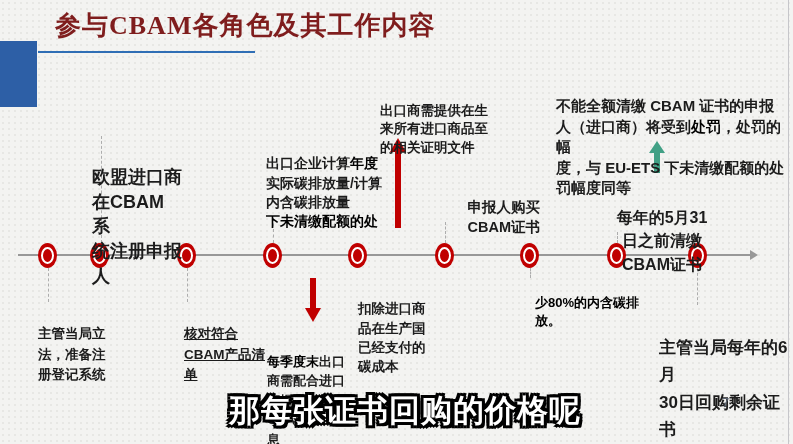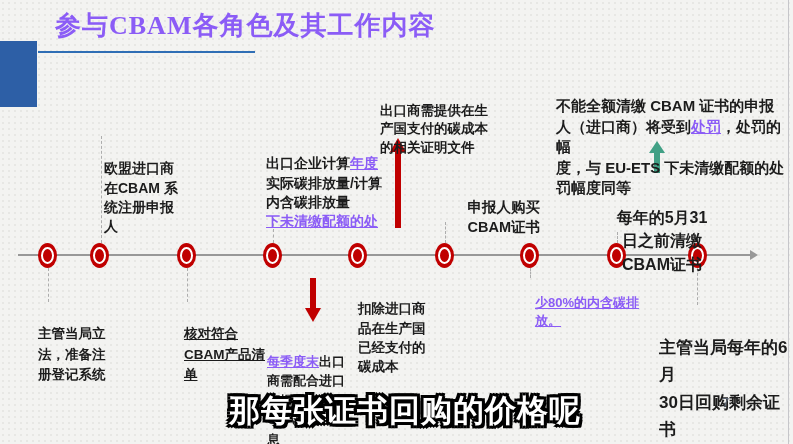--- a/index.html
+++ b/index.html
@@ -12,21 +12,21 @@
     position:relative;
     color:#1c1c1c;
   }
   .slide-border-right { position:absolute; right:4px; top:0; width:1px; height:444px; background:#c6c6ca; }
 
   
   .accent-square { position:absolute; left:0; top:41px; width:37px; height:66px; background:#2d5fa6; }
   .page-title {
     position:absolute; left:55px; top:8px; width:420px;
     font-family:"Liberation Serif", serif;
-    font-weight:bold; font-size:26px; color:#8b5cf6; letter-spacing:1px;
+    font-weight:bold; font-size:26px; color:#7f1d1d; letter-spacing:1px;
   }
   .title-underline { position:absolute; left:38px; top:51px; width:217px; height:2px; background:#2f6eb5; }
 
   
   .timeline-line { position:absolute; left:18px; top:254px; width:734px; height:2px; background:#989898; }
   .timeline-endarrow {
     position:absolute; left:750px; top:250px; width:0; height:0;
     border-left:8px solid #989898; border-top:5px solid transparent; border-bottom:5px solid transparent;
   }
   .node { position:absolute; top:243px; width:19px; height:25px; background:#c00000; border-radius:50%; }
@@ -39,21 +39,21 @@
 
   
   .arrow-shaft { position:absolute; }
   .shaft-red { background:#c00000; }
   .shaft-green { background:#41a085; }
   .head-up { position:absolute; width:0; height:0; border-left:8px solid transparent; border-right:8px solid transparent; }
   .head-down { position:absolute; width:0; height:0; border-left:8px solid transparent; border-right:8px solid transparent; }
 
   
   .tb { position:absolute; font-weight:bold; white-space:pre-line; line-height:1.38; }
-  .red { color:#8b5cf6;text-decoration:underline; }
+  .red { color:#000000; }
   .center { text-align:center; }
 
   .subtitle {
     position:absolute; left:0; top:390px; width:810px; text-align:center;
     font-size:31px; font-weight:bold; color:#ffffff; letter-spacing:1px;
     text-shadow:
       -3px -3px 0 #000, 3px -3px 0 #000, -3px 3px 0 #000, 3px 3px 0 #000,
       -3px 0 0 #000, 3px 0 0 #000, 0 -3px 0 #000, 0 3px 0 #000;
     z-index:50;
   }
@@ -92,37 +92,37 @@
 
 <div class="head-up" style="left:390px; top:138px; border-bottom:14px solid #c00000;"></div>
 <div class="arrow-shaft shaft-red" style="left:395px; top:151px; width:6px; height:77px;"></div>
 
 <div class="arrow-shaft shaft-red" style="left:310px; top:278px; width:6px; height:31px;"></div>
 <div class="head-down" style="left:305px; top:308px; border-top:14px solid #c00000;"></div>
 
 <div class="head-up" style="left:649px; top:141px; border-bottom:12px solid #41a085;"></div>
 <div class="arrow-shaft shaft-green" style="left:654px; top:152px; width:6px; height:21px;"></div>
 
-<div class="tb" style="left:104px; top:140px; width:90px; font-size:14px;">
+<div class="tb" style="left:92px; top:140px; width:90px; font-size:18px;">
   <span>欧盟进口商
 在CBAM 系
 统注册申报
 人</span>
 </div>
 
 <div class="tb" style="left:266px; top:135px; width:126px; font-size:14px;">
   <span>出口企业计算</span><span class="red">年度</span><span>
 实际碳排放量/计算
 内含碳排放量
 </span><span class="red">下未清缴配额的处</span>
 </div>
 
 <div class="tb" style="left:380px; top:83px; width:118px; font-size:13.5px;">
   <span>出口商需提供在生
-产国支付的碳成本
+来所有进口商品至
 的相关证明文件</span>
 </div>
 
 <div class="tb" style="left:440px; top:177px; width:100px; font-size:14.5px;text-align:right;">
   <span>申报人购买
 CBAM证书</span>
 </div>
 
 <div class="tb" style="left:556px; top:76px; width:238px; font-size:15px; line-height:1.36;">
   <span>不能全额清缴 CBAM 证书的申报

